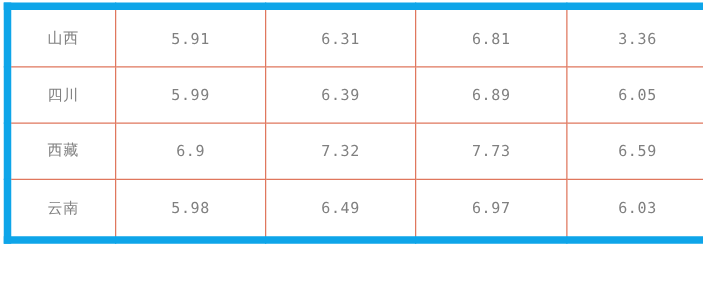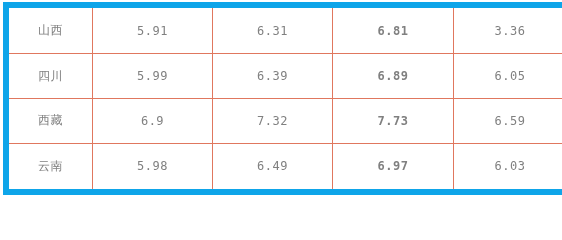--- a/index.html
+++ b/index.html
@@ -51,21 +51,21 @@
 
   td.cell-value {
     font-family: "DejaVu Sans Mono", monospace;
     font-size: 12px;
     letter-spacing: 0px;
     margin-top: 24px;
   }
 
   td.col-v1 { width: 119px; }
   td.col-v2 { width: 119px; }
-  td.col-v3 { width: 120px; font-weight: bold; }
+  td.col-v3 { width: 120px; }
   td.col-v4 { width: 112px; }
 </style>
 </head>
 <body>
 
 <div id="data-table-wrapper">
   <table class="data-table">
     <tbody>
 
       <tr>

